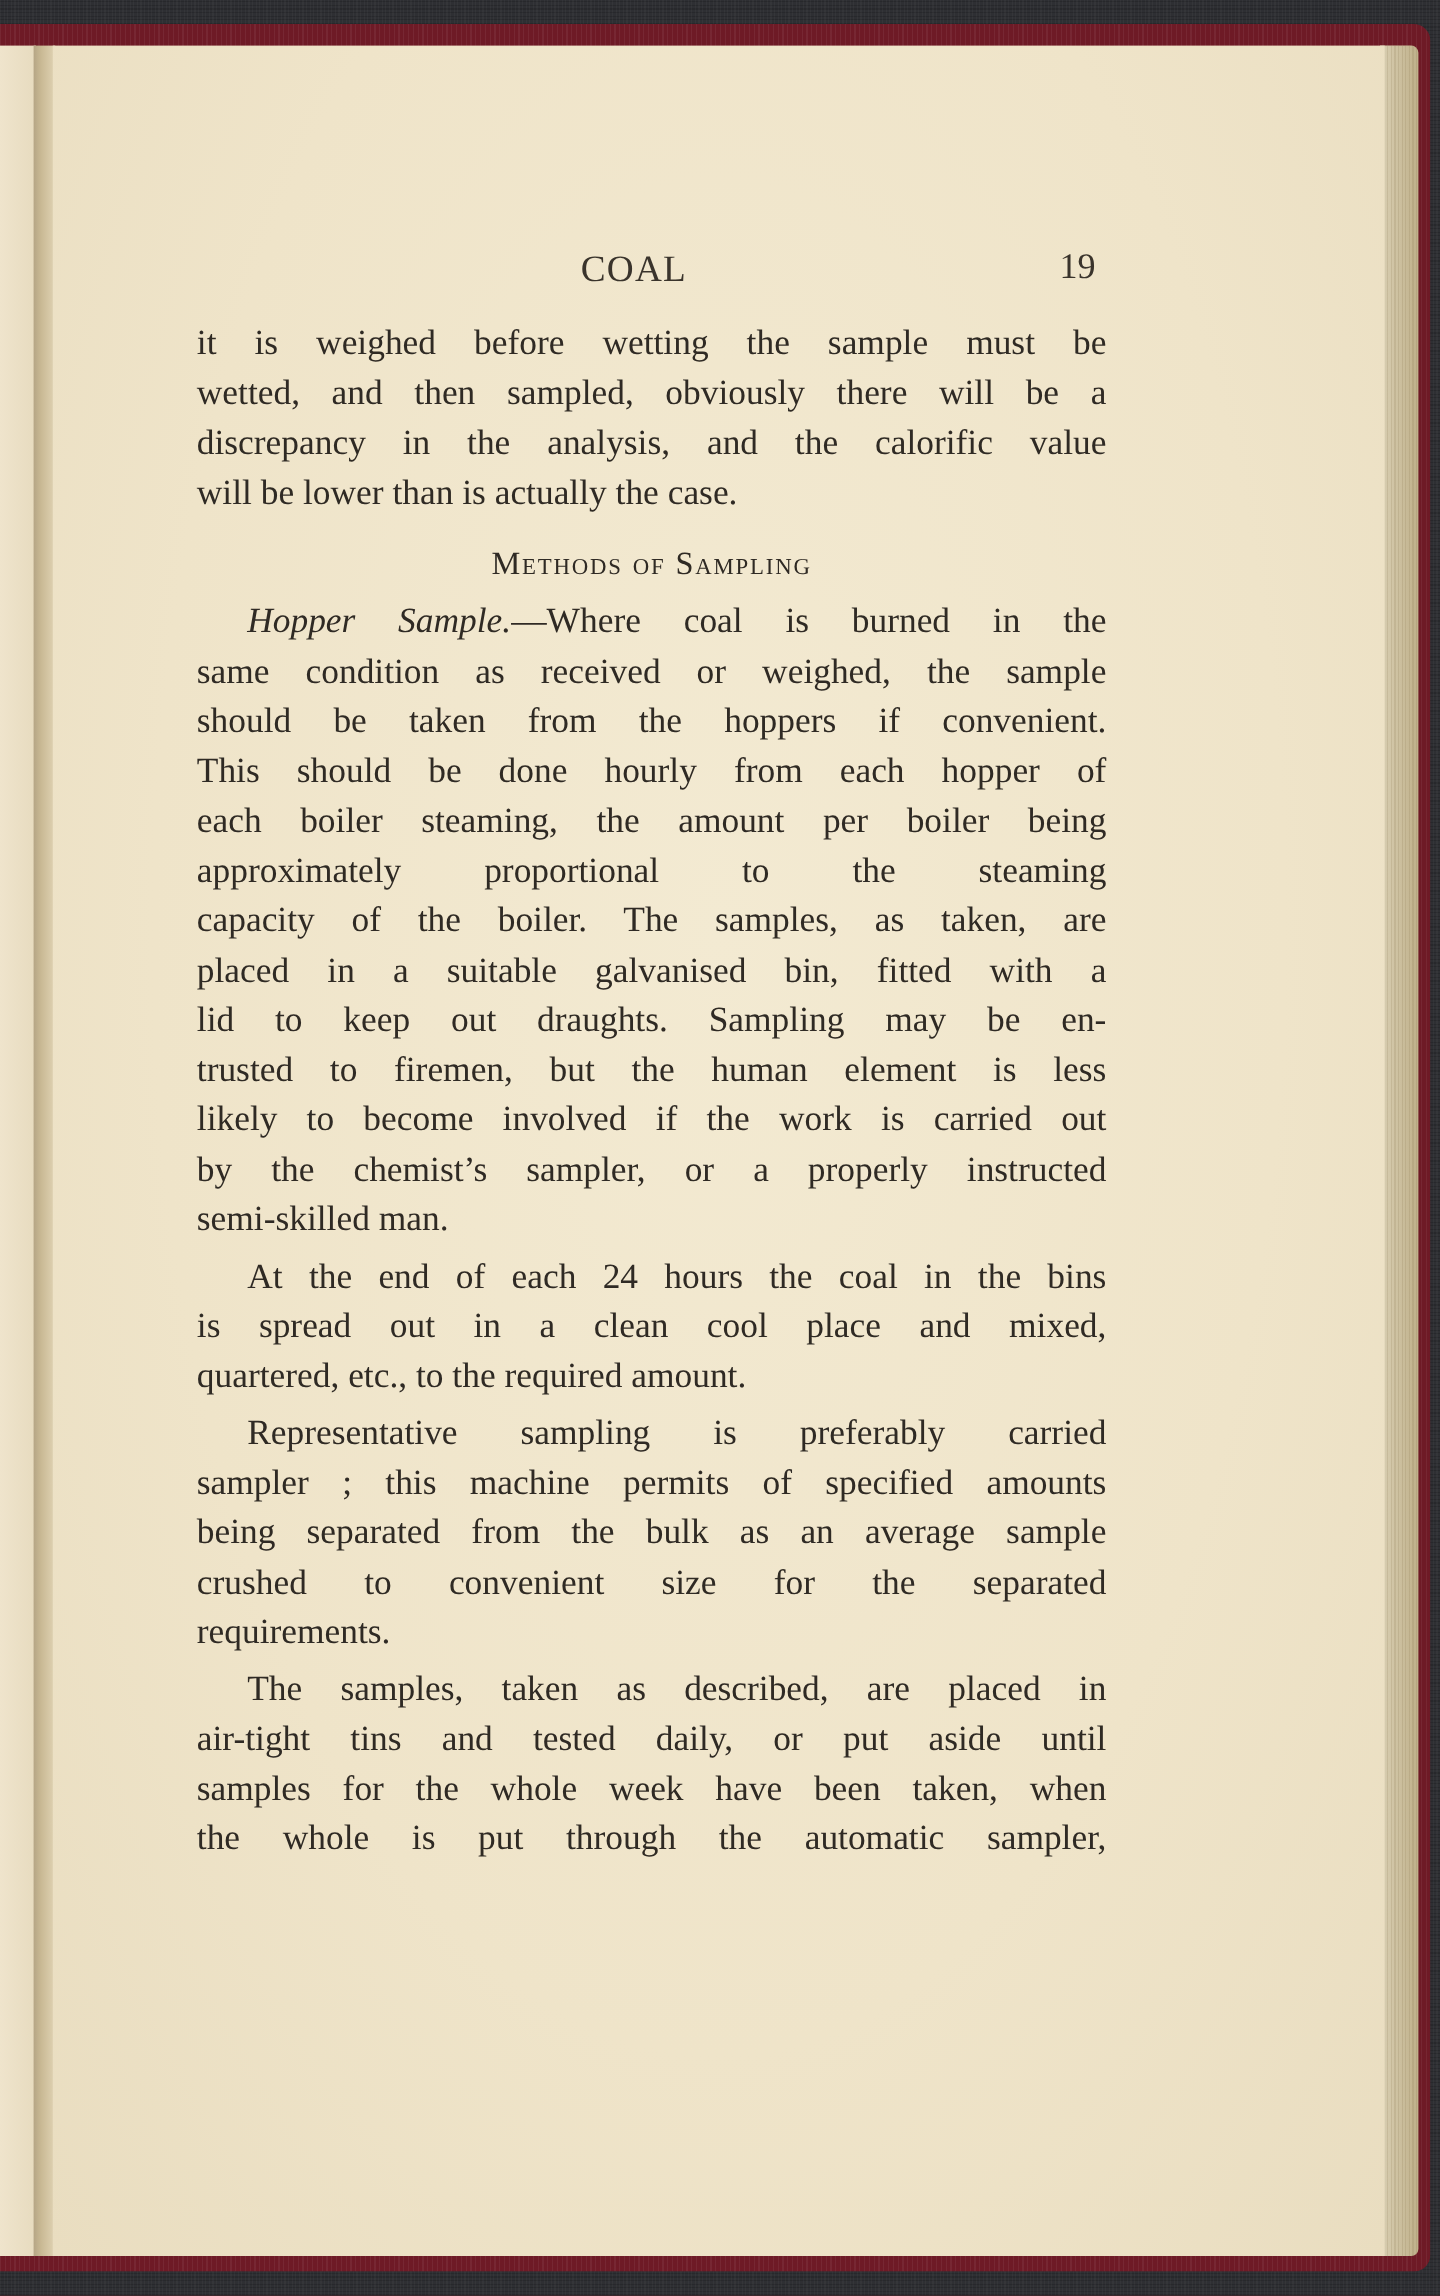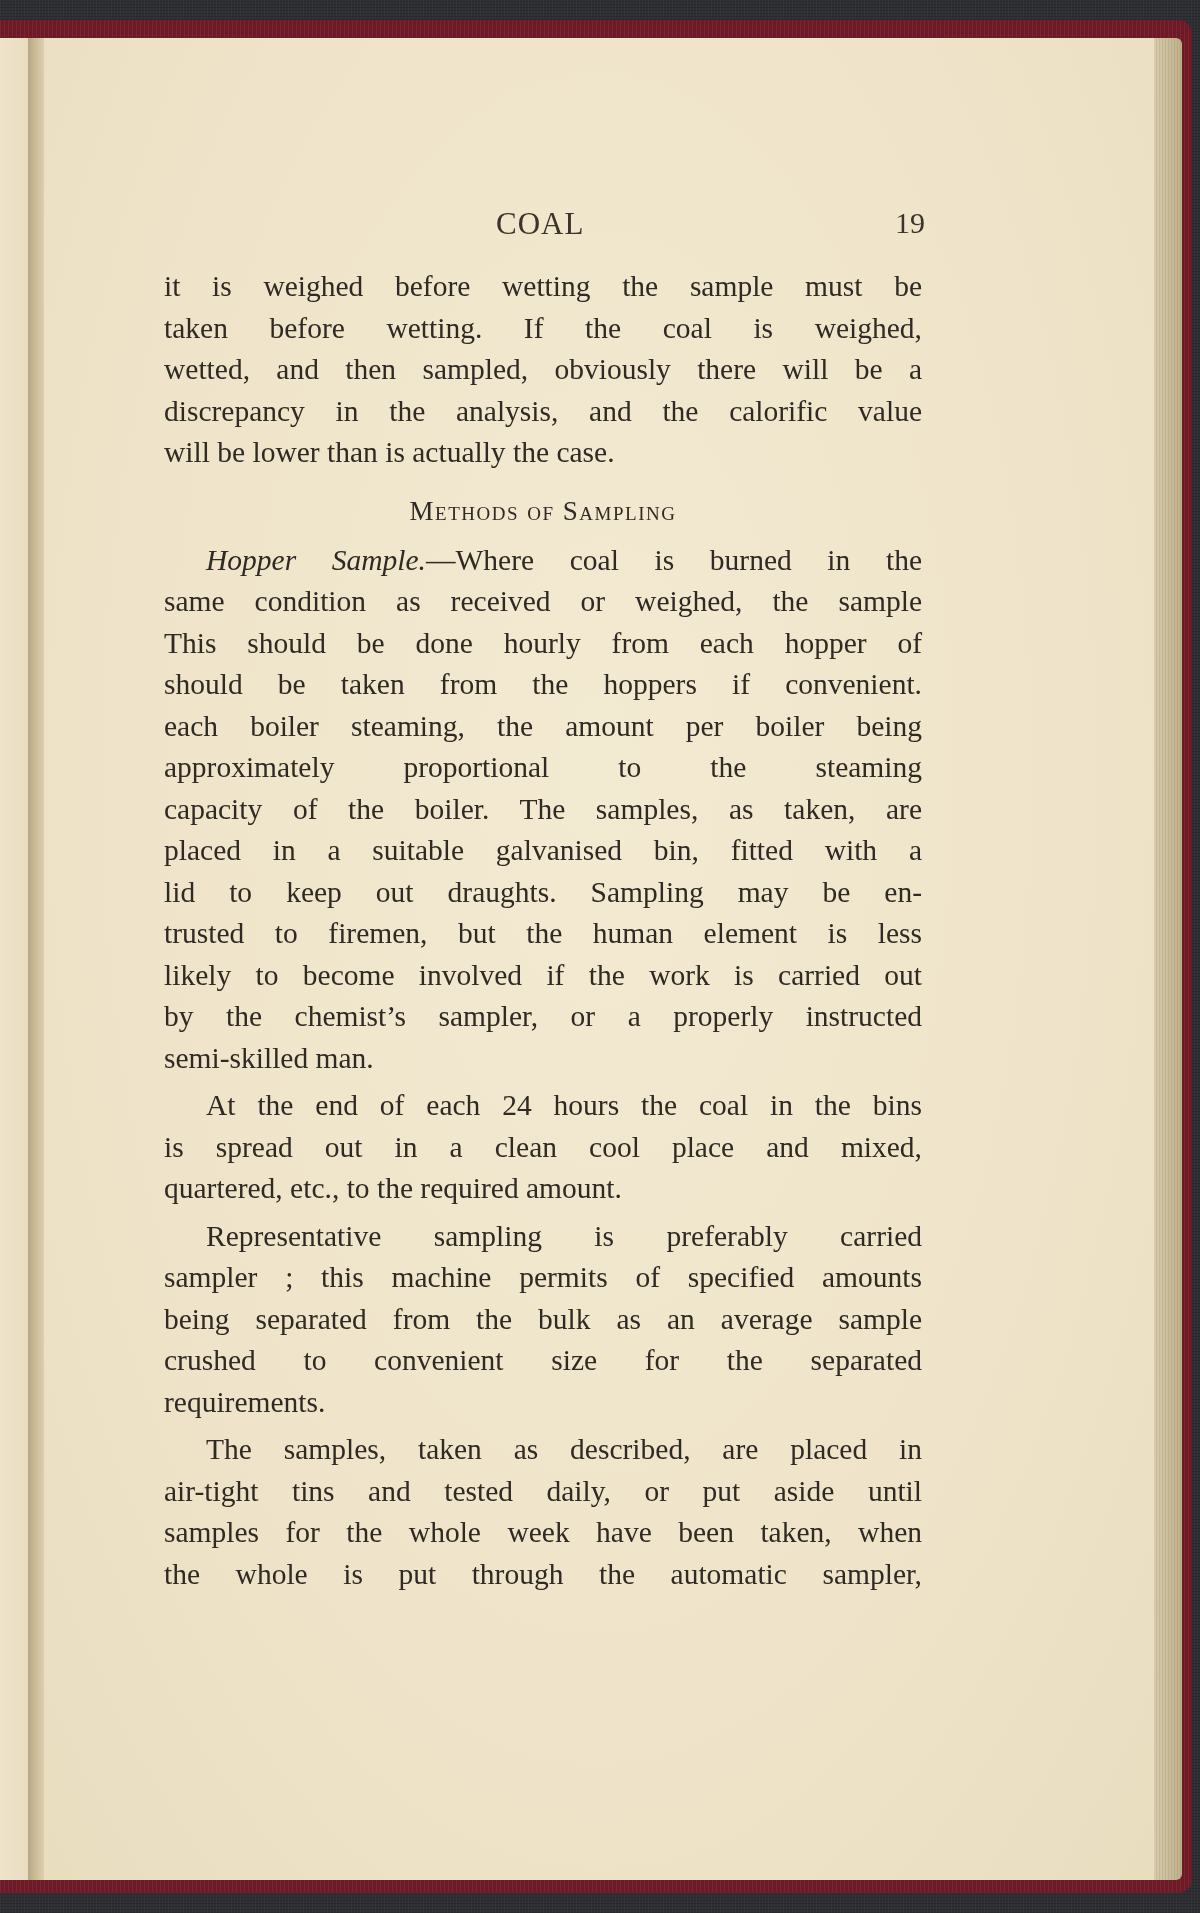--- a/index.html
+++ b/index.html
@@ -37,21 +37,21 @@
   }
   .gutter {
     position: absolute; left: 28px; top: 38px; width: 18px; height: 1842px;
     background: linear-gradient(90deg, #b5a585 0%, #c9b994 35%, #e0d3b4 100%);
   }
   .page {
     position: absolute; left: 44px; top: 38px; width: 1110px; height: 1842px;
     background: radial-gradient(ellipse at 50% 40%, #f3ead2 0%, #efe4c9 60%, #e9ddc0 100%);
   }
   .running-head {
-    position: absolute; top: 168px; left: 12px; width: 100%; height: 40px;
+    position: absolute; top: 168px; left: 0; width: 100%; height: 40px;
     color: #3a342c; font-size: 29px;
   }
   .running-title {
     position: absolute; left: 440px; top: 0; letter-spacing: 1px;
     font-family: "Liberation Serif", serif; font-size: 31px;
   }
   .page-number {
     position: absolute; left: 839px; top: 0;
     font-family: "Liberation Serif", serif; font-size: 30px;
   }
@@ -85,33 +85,32 @@
 
 <div class="page">
   <div class="running-head">
     <span class="running-title">COAL</span>
     <span class="page-number">19</span>
   </div>
 
   <div class="text-block">
     <div>
       <span class="line">it is weighed before wetting the sample must be</span>
-      <span class="line">taken before wetting.  If the coal is weighed,</span>
       <span class="line">wetted, and then sampled, obviously there will be a</span>
       <span class="line">discrepancy in the analysis, and the calorific value</span>
       <span class="line last">will be lower than is actually the case.</span>
     </div>
 
     <span class="heading">Methods of Sampling</span>
 
     <div>
       <span class="line indent"><em>Hopper Sample.</em><span>—Where coal is burned in the</span></span>
       <span class="line">same condition as received or weighed, the sample</span>
+      <span class="line">should be taken from the hoppers if convenient.</span>
       <span class="line">This should be done hourly from each hopper of</span>
-      <span class="line">should be taken from the hoppers if convenient.</span>
       <span class="line">each boiler steaming, the amount per boiler being</span>
       <span class="line">approximately proportional to the steaming</span>
       <span class="line">capacity of the boiler.  The samples, as taken, are</span>
       <span class="line">placed in a suitable galvanised bin, fitted with a</span>
       <span class="line">lid to keep out draughts.  Sampling may be en-</span>
       <span class="line">trusted to firemen, but the human element is less</span>
       <span class="line">likely to become involved if the work is carried out</span>
       <span class="line">by the chemist’s sampler, or a properly instructed</span>
       <span class="line last">semi-skilled man.</span>
     </div>

